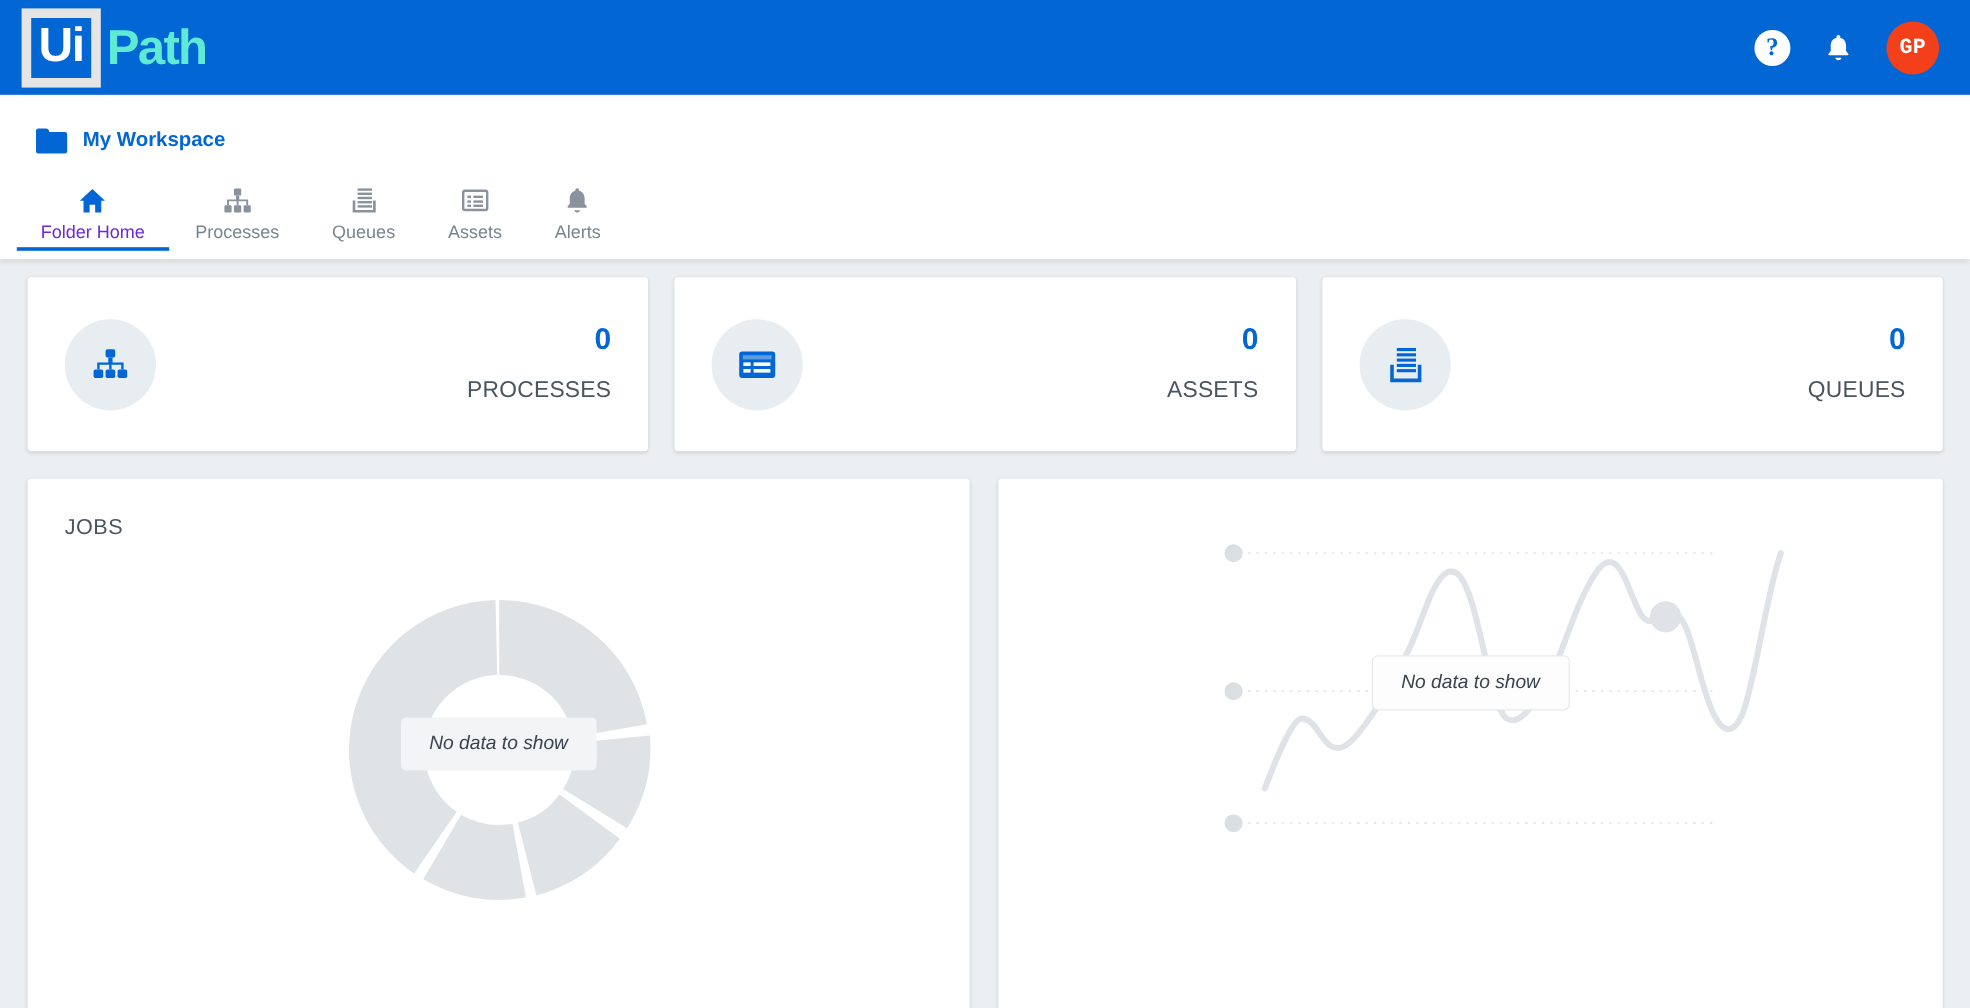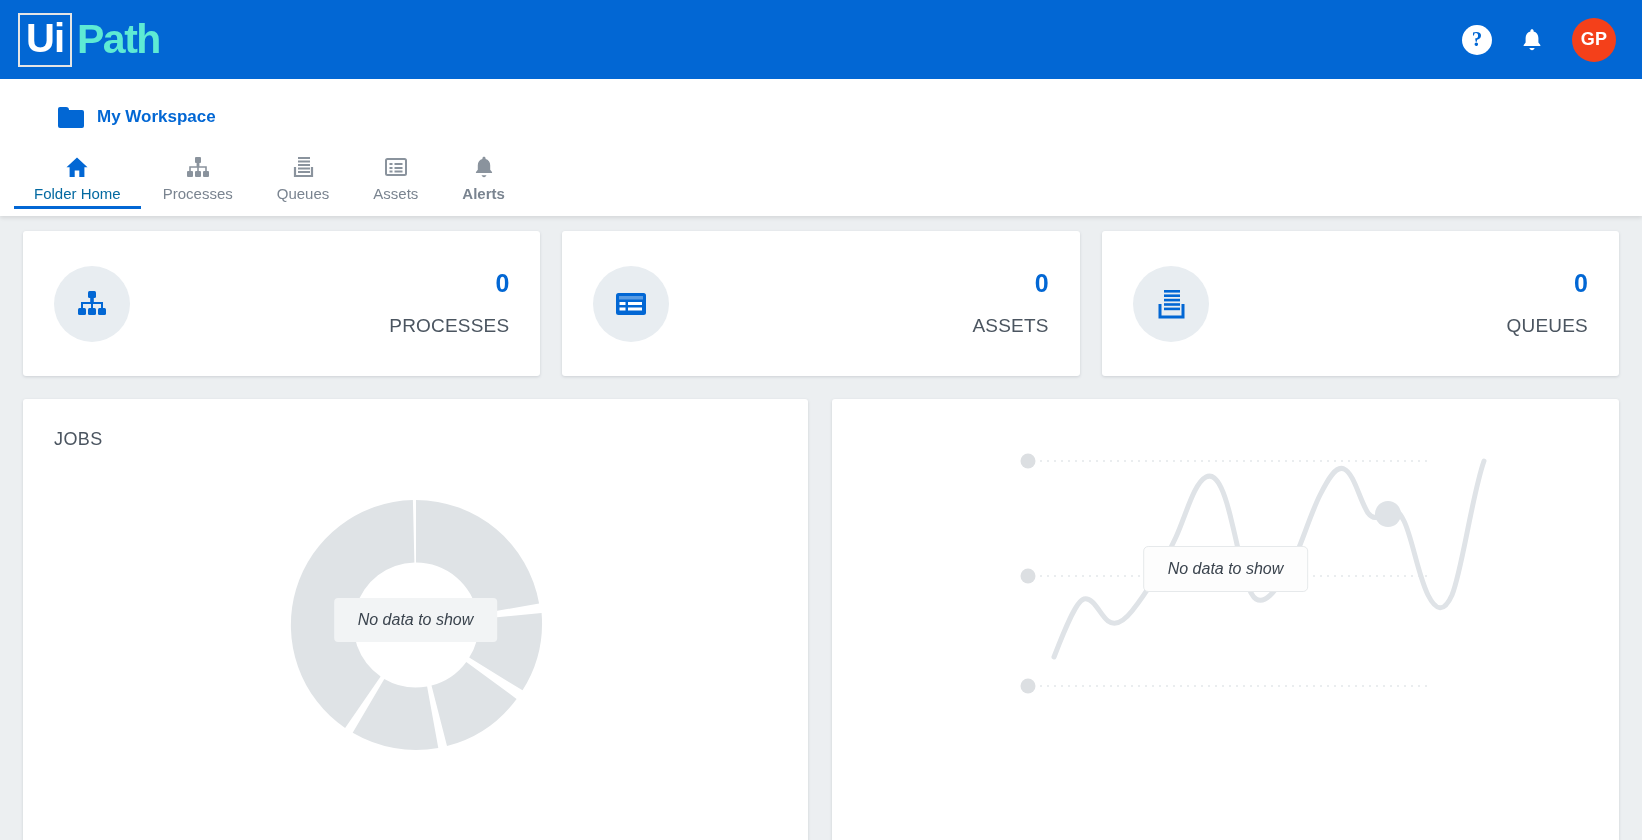--- a/index.html
+++ b/index.html
@@ -19,21 +19,21 @@
   
   .topbar {
     height: 79px; flex: 0 0 79px;
     background: #0267d4;
     display: flex; align-items: center;
     padding: 0 26px 0 18px;
     position: relative; z-index: 40;
   }
   .logo { display: flex; align-items: center; gap: 0; }
   .logo-ui {
-    border: 2px solid #e5e5e5;
+    border: 8px solid #e5e5e5;
     color: #ffffff;
     font-size: 40px; font-weight: bold;
     line-height: 1;
     padding: 3px 6px 7px 6px;
     letter-spacing: -1px;
   }
   .logo-path {
     color: #5eead4;
     font-size: 41px; font-weight: bold;
     line-height: 1; margin-left: 5px;
@@ -48,33 +48,34 @@
     font-size: 21px; font-weight: bold; cursor: pointer;
     font-family: "Liberation Serif", serif;
   }
   .bell-icon { width: 28px; height: 30px; cursor: pointer; display:flex; align-items:center; justify-content:center;}
   .avatar {
     width: 44px; height: 44px; border-radius: 50%;
     background: #f4401a; color: #ffffff;
     display: flex; align-items: center; justify-content: center;
     font-size: 18px; font-weight: bold; letter-spacing: 0.3px;
     cursor: pointer;
+    font-family: Liberation Mono, monospace;
   }
 
   
   .header {
     background: #ffffff;
     flex: 0 0 137px;
     position: relative; z-index: 30;
     box-shadow: 0 2px 4px rgba(0,0,0,0.10);
   }
   .workspace {
     display: flex; align-items: center; gap: 13px;
     padding: 22px 0 0 30px; height: 54px;
-    cursor: pointer; width: max-content; margin-left: 28px;
+    cursor: pointer; width: max-content;
   }
   .folder-icon { width: 26px; height: 21px; position: relative; }
   .folder-icon::before {
     content:''; position:absolute; left:0; top:3px;
     width: 26px; height: 18px; background:#0267d4; border-radius: 2px;
   }
   .folder-icon::after {
     content:''; position:absolute; left:0; top:0px;
     width: 11px; height: 6px; background:#0267d4; border-radius: 2px 3px 0 0;
   }
@@ -92,31 +93,31 @@
     cursor: pointer;
     position: relative;
     color: #7a8490;
     min-width: 60px;
   }
   .tab .tab-icon {
     height: 30px; display: flex; align-items: flex-end; justify-content: center;
     margin-bottom: 7px;
   }
   .tab .tab-label { font-size: 15px; line-height: 1; white-space: nowrap; }
-  .tab.active { color: #0369a1; }
+  .tab.active { color: #6d28d9; }
   .tab.active::after {
     content: ''; position: absolute; left: 0; right: 0; bottom: 0;
     height: 3px; background: #0267d4;
   }
   .tab-0 { margin-left: 10px; padding-left: 20px; padding-right: 20px; }
   .tab-1 { padding-left: 22px; padding-right: 22px; }
   .tab-2 { padding-left: 22px; padding-right: 22px; }
   .tab-3 { padding-left: 22px; padding-right: 22px; }
   .tab-4 { padding-left: 22px; padding-right: 22px; }
-  .tab-5 { padding-left: 22px; padding-right: 22px; font-weight: bold; }
+  .tab-5 { padding-left: 22px; padding-right: 22px; }
 
   
   .content {
     flex: 1 1 auto;
     background: #eceff1;
     padding: 15px 23px 0 23px;
     overflow: hidden;
   }
   .stat-row { display: flex; gap: 22px; }
   .stat-card {

